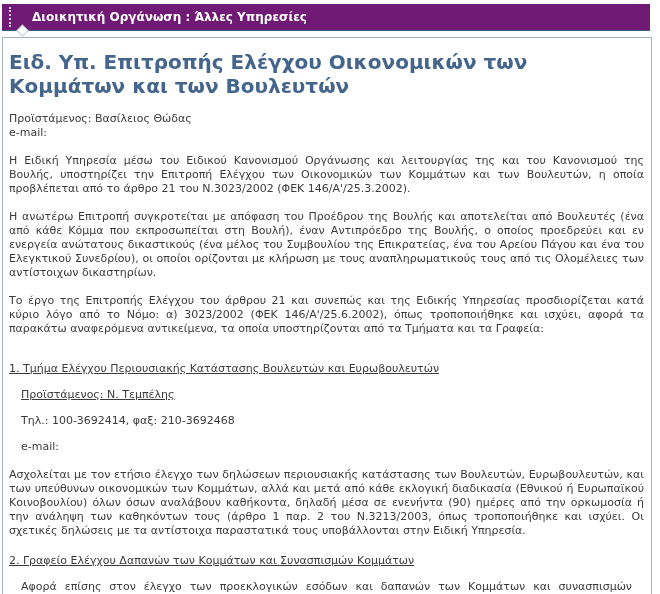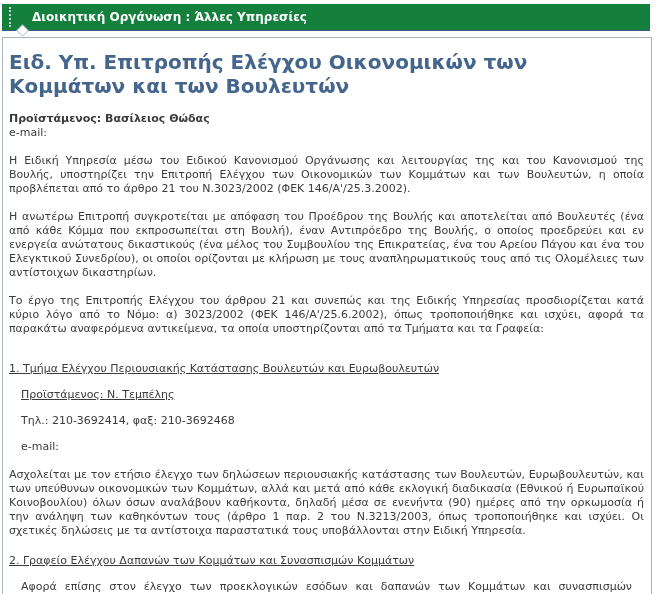--- a/index.html
+++ b/index.html
@@ -7,21 +7,21 @@
     padding: 0;
     background: #ffffff;
     width: 660px;
     height: 594px;
     overflow: hidden;
     font-family: "DejaVu Sans", "Liberation Sans", sans-serif;
   }
   .topbar {
     margin: 4px 10px 0 2px;
     height: 26px;
-    background: #15803d;
+    background: #701a75;
     border-bottom: 1px solid #3d5e80;
     position: relative;
   }
   .topbar .dotted-edge {
     position: absolute;
     left: 7px;
     top: 3px;
     bottom: 3px;
     width: 0;
     border-left: 2px dotted #c3cfdd;
@@ -59,21 +59,21 @@
     font-weight: bold;
     font-size: 20px;
     margin: 2px 0 14px 0;
     letter-spacing: 0px;
   }
   .txt {
     color: #3b3b3b;
     font-size: 11px;
     line-height: 14px;
   }
-  .bold { font-weight: bold; }
+  .bold { font-weight: normal; }
   .bu { font-weight: normal; text-decoration: underline; }
   .para {
     text-align: justify;
     margin: 14px 0 0 0;
   }
   .tight { margin: 12px; }
   .gap-lg { margin-top: 26px; }
   .sec-head { margin-top: 16px; }
 </style>
 </head>
@@ -91,20 +91,20 @@
 
   <div class="txt bold">Προϊστάμενος: Βασίλειος Θώδας</div>
   <div class="txt">e-mail:</div>
 
   <div class="txt para">Η Ειδική Υπηρεσία μέσω του Ειδικού Κανονισμού Οργάνωσης και λειτουργίας της και του Κανονισμού της Βουλής, υποστηρίζει την Επιτροπή Ελέγχου των Οικονομικών των Κομμάτων και των Βουλευτών, η οποία προβλέπεται από το άρθρο 21 του Ν.3023/2002 (ΦΕΚ 146/Α'/25.3.2002).</div>
   <div class="txt para">Η ανωτέρω Επιτροπή συγκροτείται με απόφαση του Προέδρου της Βουλής και αποτελείται από Βουλευτές (ένα από κάθε Κόμμα που εκπροσωπείται στη Βουλή), έναν Αντιπρόεδρο της Βουλής, ο οποίος προεδρεύει και εν ενεργεία ανώτατους δικαστικούς (ένα μέλος του Συμβουλίου της Επικρατείας, ένα του Αρείου Πάγου και ένα του Ελεγκτικού Συνεδρίου), οι οποίοι ορίζονται με κλήρωση με τους αναπληρωματικούς τους από τις Ολομέλειες των αντίστοιχων δικαστηρίων.</div>
   <div class="txt para">Το έργο της Επιτροπής Ελέγχου του άρθρου 21 και συνεπώς και της Ειδικής Υπηρεσίας προσδιορίζεται κατά κύριο λόγο από το Νόμο: α) 3023/2002 (ΦΕΚ 146/Α'/25.6.2002), όπως τροποποιήθηκε και ισχύει, αφορά τα παρακάτω αναφερόμενα αντικείμενα, τα οποία υποστηρίζονται από τα Τμήματα και τα Γραφεία:</div>
 
   <div class="txt bu gap-lg">1. Τμήμα Ελέγχου Περιουσιακής Κατάστασης Βουλευτών και Ευρωβουλευτών</div>
   <div class="txt bu tight">Προϊστάμενος: Ν. Τεμπέλης</div>
-  <div class="txt tight">Τηλ.: 210-3692414, φαξ: 210-3692468</div>
+  <div class="txt tight">Τηλ.: 100-3692414, φαξ: 210-3692468</div>
   <div class="txt tight">e-mail:</div>
   <div class="txt para">Ασχολείται με τον ετήσιο έλεγχο των δηλώσεων περιουσιακής κατάστασης των Βουλευτών, Ευρωβουλευτών, και των υπεύθυνων οικονομικών των Κομμάτων, αλλά και μετά από κάθε εκλογική διαδικασία (Εθνικού ή Ευρωπαϊκού Κοινοβουλίου) όλων όσων αναλάβουν καθήκοντα, δηλαδή μέσα σε ενενήντα (90) ημέρες από την ορκωμοσία ή την ανάληψη των καθηκόντων τους (άρθρο 1 παρ. 2 του Ν.3213/2003, όπως τροποποιήθηκε και ισχύει. Οι σχετικές δηλώσεις με τα αντίστοιχα παραστατικά τους υποβάλλονται στην Ειδική Υπηρεσία.</div>
 
   <div class="txt bu sec-head">2. Γραφείο Ελέγχου Δαπανών των Κομμάτων και Συνασπισμών Κομμάτων</div>
   <div class="txt para tight">Αφορά επίσης στον έλεγχο των προεκλογικών εσόδων και δαπανών των Κομμάτων και συνασπισμών Κομμάτων που λαμβάνουν εκλογική κρατική χρηματοδότηση αλλά και μικρότερων Κομμάτων που λαμβάνουν μέρος σε εκλογές (Εθνικού ή Ευρωπαϊκού Κοινοβουλίου).</div>
 
 </div>
 
 </body></html>

